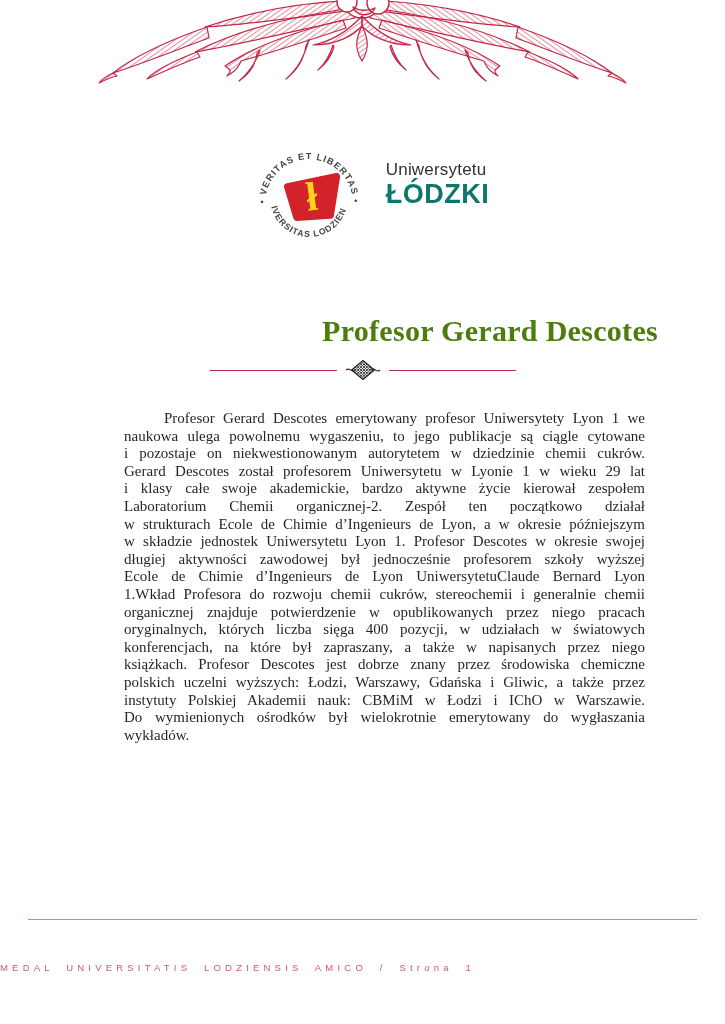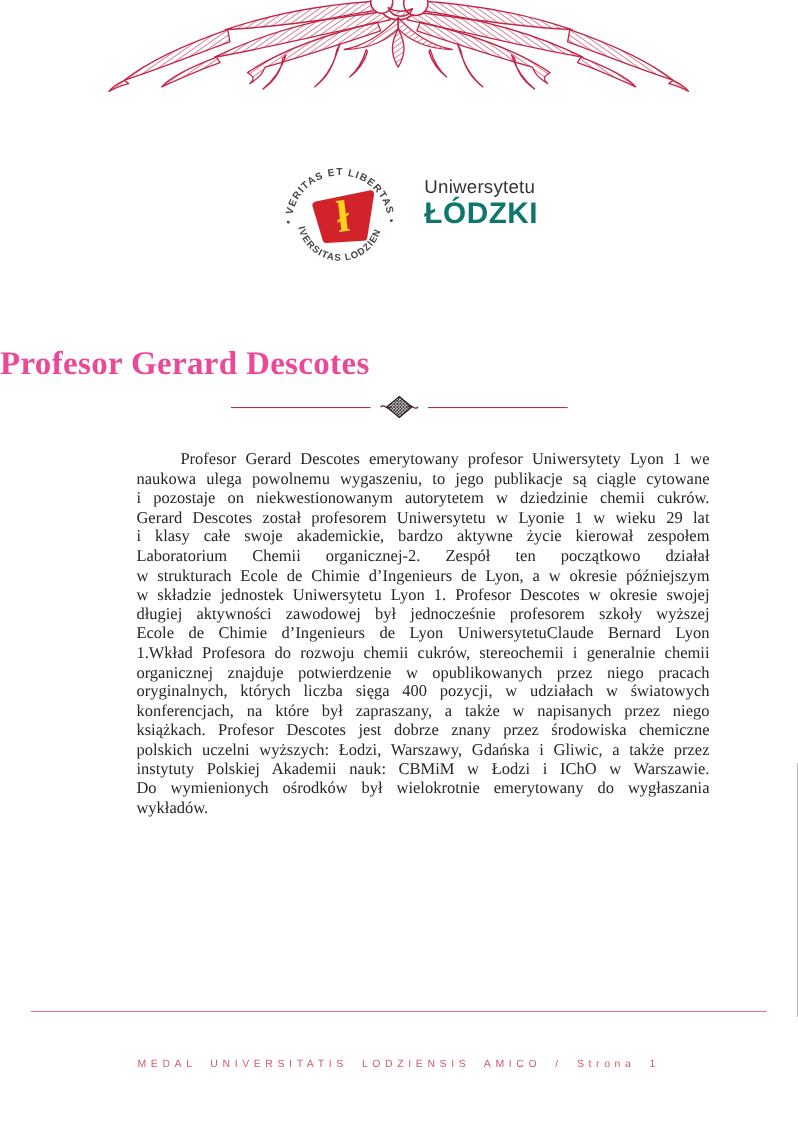--- a/index.html
+++ b/index.html
@@ -10,35 +10,35 @@
   }
   
   .crest{position:absolute;top:0;left:57px;width:611px;height:84px;}
   
   .logo-row{position:absolute;top:146px;left:0;width:725px;display:flex;justify-content:center;align-items:flex-start;gap:24px;transform:translateX(10px);}
   .seal{width:106px;height:106px;}
   .wordmark{display:flex;flex-direction:column;justify-content:flex-start;margin-top:14px;font-family:"Liberation Sans",sans-serif;}
   .wordmark-1{font-size:17px;color:#343231;letter-spacing:.2px;line-height:20px;}
   .wordmark-2{font-size:27px;font-weight:bold;color:#0f766e;letter-spacing:.5px;line-height:28px;}
   
-  .doc-title{position:absolute;top:314px;left:0;width:658px;margin:0;text-align:left;
-    font-size:30px;font-weight:bold;color:#ec4899;letter-spacing:.3px;}
+  .doc-title{position:absolute;top:314px;left:0;width:658px;margin:0;text-align:right;
+    font-size:30px;font-weight:bold;color:#4d7c0f;letter-spacing:.3px;}
   .divider{position:absolute;top:358px;left:210px;width:306px;height:24px;
     display:flex;align-items:center;justify-content:center;gap:7px;}
   .divider .rule{flex:1;height:0;border-top:1.4px solid #b5313f;}
   .knot{width:38px;height:24px;flex:0 0 auto;}
   
   .paragraph{position:absolute;top:410px;left:100px;width:545px;
     font-size:15px;line-height:17.6px;color:#262626;}
   .paragraph .line{text-align:justify;text-align-last:justify;white-space:normal;margin-left:24px;}
   .paragraph .line:first-child{text-indent:40px;}
   .paragraph .line:last-child{text-align-last:left;}
   
   .footer-rule{position:absolute;top:919px;left:28px;width:669px;height:0;border-top:1.6px solid #e2808d;}
-  .footer-text{position:absolute;top:962px;left:0;width:725px;text-align:center;
+  .footer-text{position:absolute;top:962px;left:0;width:725px;
     font-family:"Liberation Sans",sans-serif;font-size:9.5px;color:#d4596b;
     letter-spacing:4.2px;word-spacing:6px;}
 </style>
 </head>
 <body>
 
 <div class="page">
 
   <svg class="crest" viewBox="0 0 611 84" preserveAspectRatio="none" aria-hidden="true">
     <defs>

